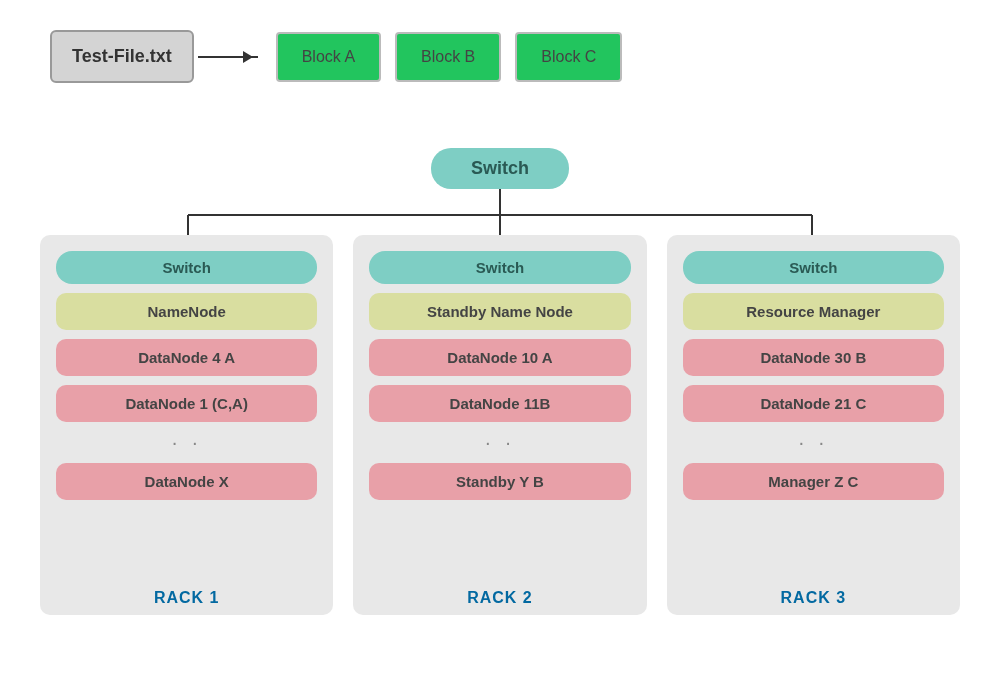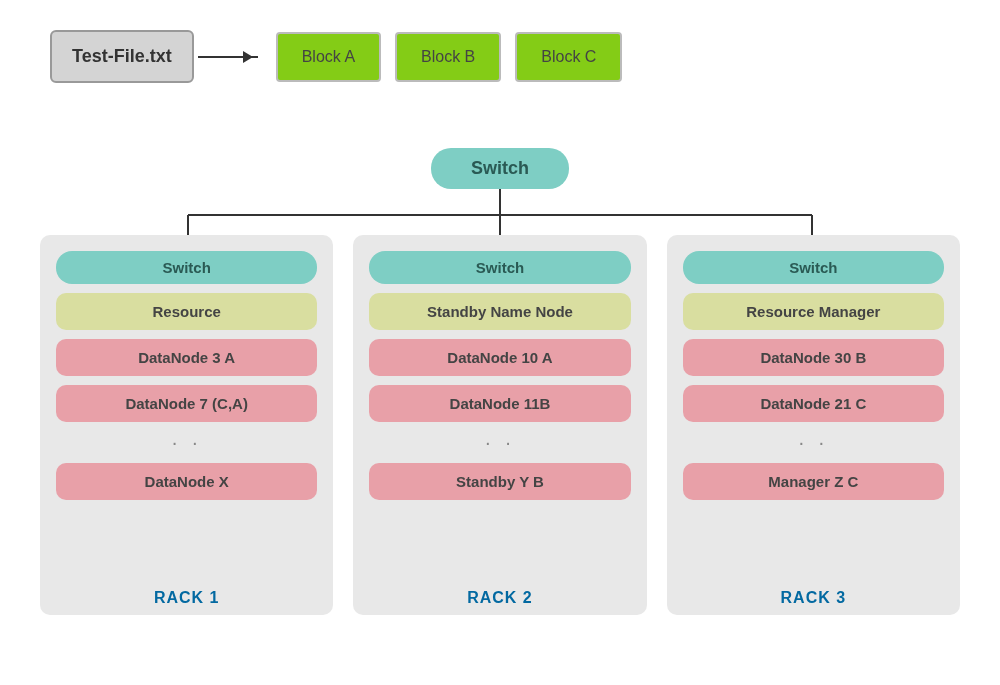--- a/index.html
+++ b/index.html
@@ -49,21 +49,21 @@
     .arrow-right::after {
       content: '';
       position: absolute;
       right: -1px;
       top: -5px;
       border: 6px solid transparent;
       border-left: 10px solid #333;
     }
 
     .block-box {
-      background: #84cc16;
+      background: #22c55e;
       border: 2px solid #bbb;
       border-radius: 4px;
       padding: 14px 24px;
       font-size: 16px;
       color: #444;
       margin-left: 14px;
     }
 
     
     .top-switch-wrapper {
@@ -203,23 +203,23 @@
 
   <div class="top-switch-wrapper">
     <div class="switch-pill">Switch</div>
   </div>
 
   <div class="racks-row">
 
     <div class="rack">
       <div class="rack-inner">
         <div class="switch-pill-small">Switch</div>
-        <div class="node-box node-yellow">Resource</div>
-        <div class="node-box node-pink">DataNode 3 A</div>
-        <div class="node-box node-pink">DataNode 7 (C,A)</div>
+        <div class="node-box node-yellow">NameNode</div>
+        <div class="node-box node-pink">DataNode 4 A</div>
+        <div class="node-box node-pink">DataNode 1 (C,A)</div>
         <div class="dots">· ·</div>
         <div class="node-box node-pink">DataNode X</div>
       </div>
       <div class="rack-label">RACK 1</div>
     </div>
 
     <div class="rack">
       <div class="rack-inner">
         <div class="switch-pill-small">Switch</div>
         <div class="node-box node-yellow">Standby Name Node</div>

